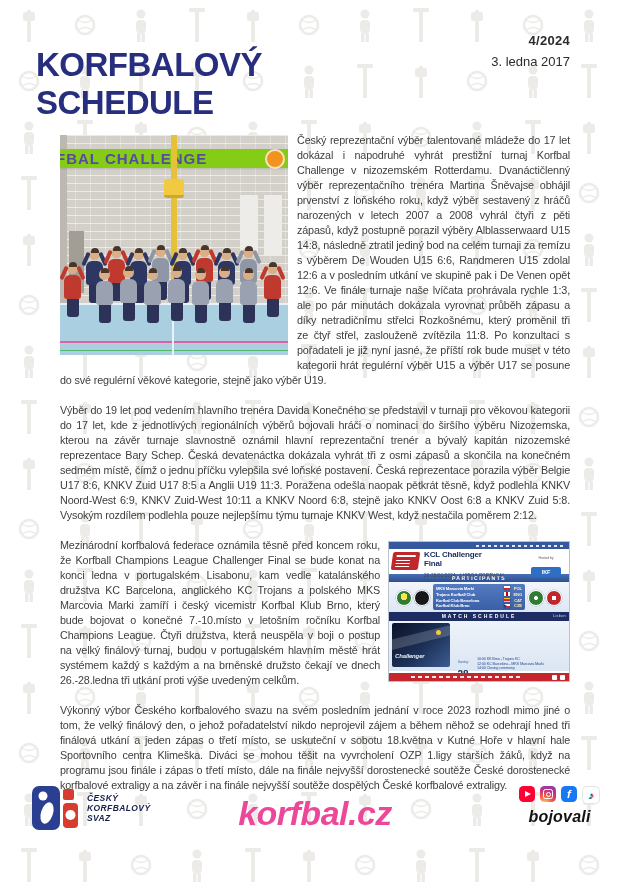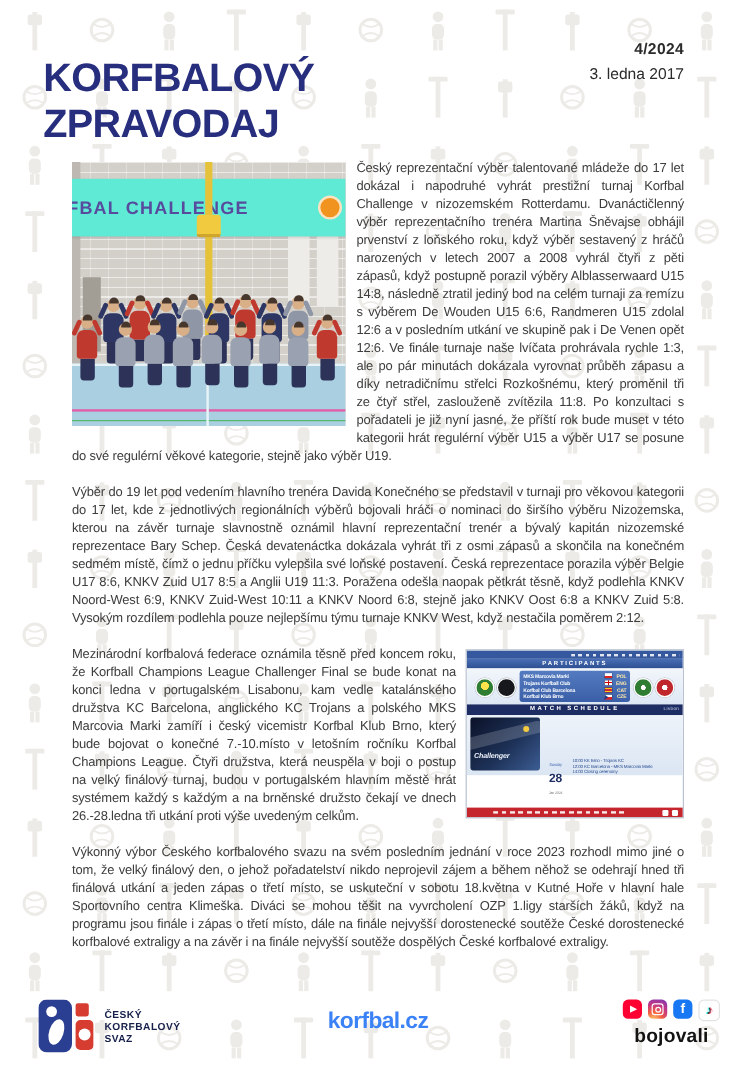--- a/index.html
+++ b/index.html
@@ -25,21 +25,21 @@
   .photo-wall{position:absolute;left:0;right:0;top:0;height:168px;
       background:
         repeating-linear-gradient(to bottom,rgba(255,255,255,.55) 0 1px,transparent 1px 8px),
         repeating-linear-gradient(to right,rgba(255,255,255,.30) 0 1px,transparent 1px 15px),
         #d3d0ca;}
   .photo-pillar{position:absolute;left:0;top:0;width:7px;height:168px;background:#bdb9b2;}
   .photo-door{position:absolute;left:9px;top:96px;width:15px;height:62px;background:#a29d95;}
   .photo-window{position:absolute;top:60px;width:18px;height:60px;background:#edece8;}
   .photo-window.w1{right:6px;}
   .photo-window.w2{right:30px;}
-  .photo-banner{position:absolute;left:0;right:0;top:14px;height:48px;background:#5eead4;
+  .photo-banner{position:absolute;left:0;right:0;top:14px;height:19px;background:#84cc16;
                 display:flex;align-items:center;z-index:2;box-shadow:0 1px 2px rgba(0,0,0,.12);}
   .photo-banner .banner-text{font-size:15px;font-weight:800;color:#584b9e;letter-spacing:1px;
                 margin-left:-4px;white-space:nowrap;}
   .banner-logo{width:16px;height:16px;border-radius:50%;background:#f0941f;border:2px solid #fbe3c2;
                margin-left:auto;margin-right:3px;flex:0 0 auto;}
   .photo-pole{position:absolute;left:111px;top:0;width:6px;height:152px;background:#e6c23a;z-index:3;}
   .photo-basket{position:absolute;left:104px;top:44px;width:20px;height:16px;background:#f2ca3f;
                 border-radius:3px;border-bottom:3px solid #cfa52b;z-index:3;}
   .photo-floor{position:absolute;left:0;right:0;bottom:0;height:52px;background:#a9cfe0;z-index:1;}
   .floor-line-top{position:absolute;top:0;left:0;right:0;height:2px;background:#e8f3f7;}
@@ -114,25 +114,25 @@
   .day-sub{font-size:3px;color:#777;}
   .day-matches{flex:1;padding-left:4px;padding-top:2px;}
   .day-matches div{font-size:3.8px;line-height:4.6px;color:#2d4f92;white-space:nowrap;overflow:hidden;}
   .poster-bottombar{position:absolute;bottom:0;left:0;right:0;height:8px;background:#c5252c;}
   .poster-bottombar .dashes{position:absolute;left:22px;top:3px;width:110px;height:2px;
       background:repeating-linear-gradient(90deg,rgba(255,255,255,.9) 0 4px,transparent 4px 7px);}
   .poster-bottombar .sq{position:absolute;top:1.5px;width:5px;height:5px;background:#fff;border-radius:1px;}
   .poster-bottombar .sq.s1{right:12px;}
   .poster-bottombar .sq.s2{right:4px;}
   
-  .footer{position:absolute;left:0;right:0;top:825px;height:62px;z-index:2;}
+  .footer{position:absolute;left:0;right:0;top:778px;height:62px;z-index:2;font-style:italic;}
   .org{position:absolute;left:32px;top:8px;display:flex;align-items:center;gap:9px;}
   .org-text{font-size:8.5px;font-weight:700;color:#16204a;line-height:10px;letter-spacing:.4px;}
-  .website{position:absolute;left:0;right:0;top:16px;text-align:center;font-size:19px;font-weight:800;
-           color:#3b82f6;letter-spacing:-.5px;}
+  .website{position:absolute;left:0;right:0;top:16px;text-align:center;font-size:34px;font-weight:800;
+           color:#ec4899;letter-spacing:-.5px;}
   .social{position:absolute;right:30px;top:8px;text-align:center;}
   .social-icons{display:flex;gap:5px;justify-content:center;}
   .sicon{width:16px;height:16px;border-radius:4.5px;display:flex;align-items:center;justify-content:center;}
   .sicon.yt{background:#ff0033;}
   .yt-play{width:0;height:0;border-left:6px solid #fff;border-top:3.5px solid transparent;border-bottom:3.5px solid transparent;margin-left:1px;}
   .sicon.ig{background:radial-gradient(circle at 28% 110%,#ffd776 0%,#f56040 35%,#c13584 65%,#833ab4 95%);}
   .ig-cam{width:8px;height:8px;border:1.4px solid #fff;border-radius:2.5px;display:flex;align-items:center;justify-content:center;}
   .ig-dot{width:3px;height:3px;border:1.2px solid #fff;border-radius:50%;}
   .sicon.fb{background:#1877f2;color:#fff;font-size:11.5px;font-weight:700;}
   .sicon.tk{background:#fff;border:1px solid #e3e3e3;color:#121212;font-size:10px;font-weight:700;
@@ -934,21 +934,21 @@
           <rect x="9" y="6" width="12" height="9" rx="2" fill="#edebe7"></rect>
         </svg></span>
       <span style="left: 574px; top: 846px;"><svg width="30" height="38" viewBox="0 0 30 38">
           <circle cx="15" cy="19" r="9" fill="none" stroke="#edebe7" stroke-width="2.5"></circle>
           <path d="M8 14 Q15 19 22 14 M8 24 Q15 19 22 24" stroke="#edebe7" fill="none" stroke-width="1.5"></path>
         </svg></span>
     </div>
 
   <h1 class="masthead">
     <span>KORFBALOVÝ</span><br>
-    <span>ZPRAVODAJ</span>
+    <span>SCHEDULE</span>
   </h1>
   <div class="issue-block">
     <div class="issue-number">4/2024</div>
     <div class="issue-date">3. ledna 2017</div>
   </div>
 
   <div class="content">
 
     <section class="clearfix">
       <figure class="team-photo" style="margin-left:0;margin-top:2px;">
@@ -1124,20 +1124,36 @@
       <p>Český reprezentační výběr talentované mládeže do 17 let dokázal i napodruhé vyhrát prestižní turnaj Korfbal Challenge v nizozemském Rotterdamu. Dvanáctičlenný výběr reprezentačního trenéra Martina Šněvajse obhájil prvenství z loňského roku, když výběr sestavený z hráčů narozených v letech 2007 a 2008 vyhrál čtyři z pěti zápasů, když postupně porazil výběry Alblasserwaard U15 14:8, následně ztratil jediný bod na celém turnaji za remízu s výběrem De Wouden U15 6:6, Randmeren U15 zdolal 12:6 a v posledním utkání ve skupině pak i De Venen opět 12:6. Ve finále turnaje naše lvíčata prohrávala rychle 1:3, ale po pár minutách dokázala vyrovnat průběh zápasu a díky netradičnímu střelci Rozkošnému, který proměnil tři ze čtyř střel, zaslouženě zvítězila 11:8. Po konzultaci s pořadateli je již nyní jasné, že příští rok bude muset v této kategorii hrát regulérní výběr U15 a výběr U17 se posune do své regulérní věkové kategorie, stejně jako výběr U19.</p>
     </section>
 
     <p>Výběr do  19 let pod vedením hlavního trenéra Davida Konečného se představil v turnaji pro věkovou kategorii do 17 let, kde z jednotlivých regionálních výběrů bojovali hráči o nominaci do širšího výběru Nizozemska, kterou na závěr turnaje slavnostně oznámil hlavní reprezentační trenér a bývalý kapitán nizozemské reprezentace Bary Schep. Česká devatenáctka dokázala vyhrát tři z osmi zápasů a skončila na konečném sedmém místě, čímž o jednu příčku vylepšila své loňské postavení. Česká reprezentace porazila výběr Belgie U17 8:6, KNKV Zuid U17 8:5 a Anglii U19 11:3. Poražena odešla naopak pětkrát těsně, když podlehla KNKV Noord-West 6:9, KNKV Zuid-West 10:11 a KNKV Noord 6:8, stejně jako KNKV Oost 6:8 a KNKV Zuid 5:8. Vysokým rozdílem podlehla pouze nejlepšímu týmu turnaje KNKV West, když nestačila poměrem 2:12.</p>
 
     <section class="clearfix">
       <aside class="poster">
         <div class="poster-topbar">
             <span class="dashes"></span>
           </div>
+        <div class="poster-header">
+          <span class="kcl-logo">
+              <i></i>
+              <b></b>
+            </span>
+          <div class="poster-title">
+            <span>KCL Challenger</span><br>
+            <span>Final</span>
+          </div>
+          <div class="poster-sub">26-28/01/2024 · LISBOA PORTUGAL</div>
+          <div class="ikf-block">
+            <div class="ikf-hosted">Hosted by</div>
+            <div class="ikf-mark">IKF</div>
+            <div class="ikf-web">WWW.KORFBALL.ORG</div>
+          </div>
+        </div>
         <div class="poster-pbar">PARTICIPANTS</div>
         <div class="poster-participants">
           <span class="badge b1"></span>
           <span class="badge b2"></span>
           <span class="badge b3"></span>
           <span class="badge b4"></span>
           <div class="pt-list" id="posterTeams">
               <div class="pt-row">
                 <span class="pt-name">MKS Marcovia Marki</span>
                 <span class="pt-flag flag-POL"></span>

